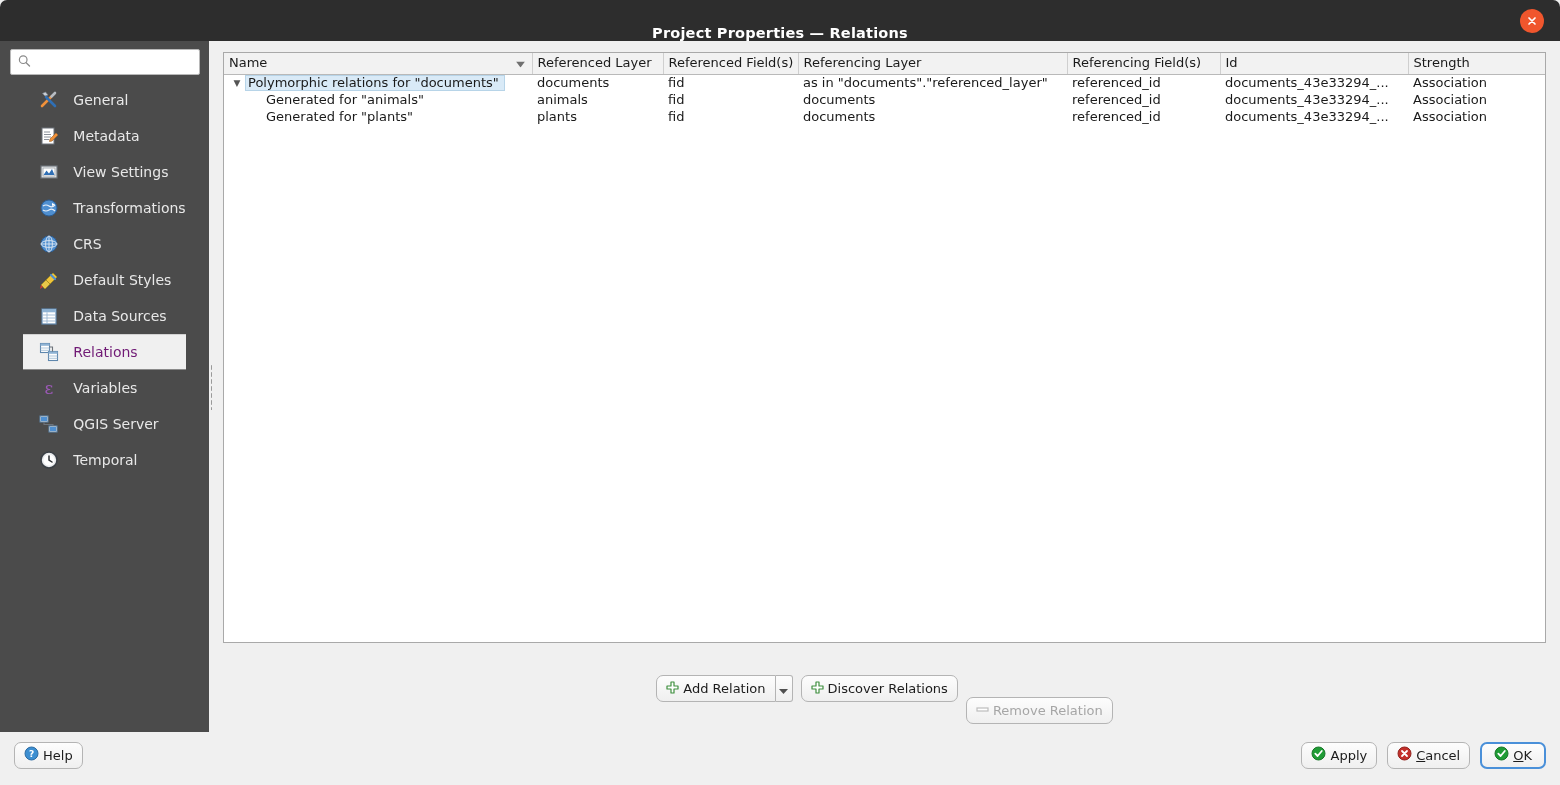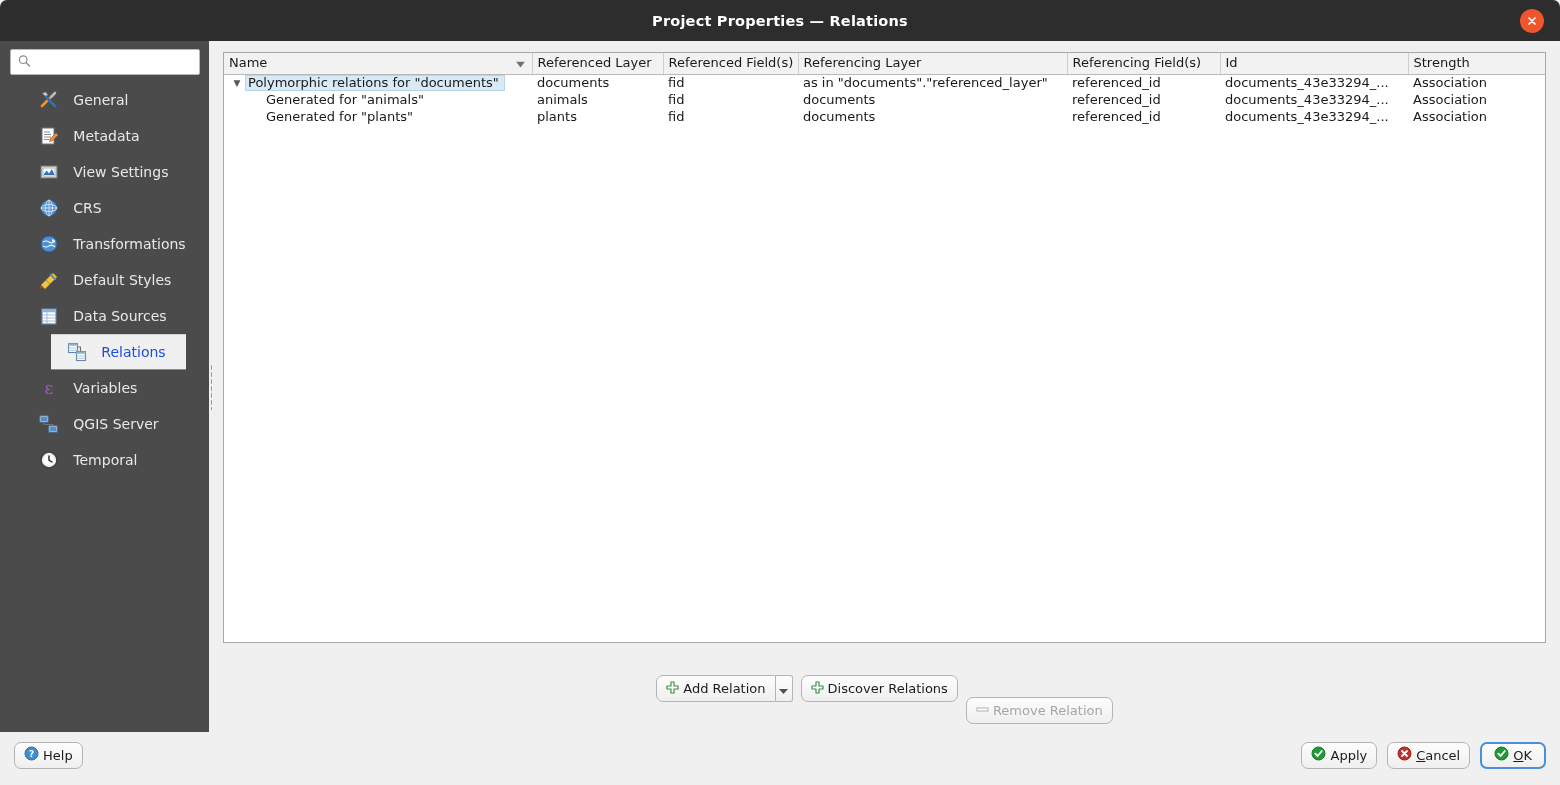--- a/index.html
+++ b/index.html
@@ -19,21 +19,21 @@
     overflow: hidden;
   }
 
   
   .titlebar {
     position: relative;
     height: 41px; flex: 0 0 41px;
     background: #2d2d2d;
     border-top-left-radius: 7px;
     border-top-right-radius: 7px;
-    display: flex; align-items: center; justify-content: center;
+    display: flex; align-items: flex-end; justify-content: center;
   }
   .titlebar-title {
     color: #ffffff;
     font-size: 14.5px;
     font-weight: bold;
     letter-spacing: .2px;
   }
   .close-btn {
     position: absolute; right: 16px; top: 50%;
     transform: translateY(-50%);
@@ -88,24 +88,23 @@
     user-select: none;
   }
   .nav-item .nav-icon {
     width: 24px; height: 24px;
     margin-right: 12px;
     flex: 0 0 24px;
     display: flex; align-items: center; justify-content: center;
   }
   .nav-item.selected {
     background: #f0f0f0;
-    color: #1d4ed8;
+    color: #701a75;
     border-top: 1px solid #d2d2d2;
     border-bottom: 1px solid #8a8a8a;
-    margin-left: 28px;
   }
 
   
   .splitter {
     width: 5px; flex: 0 0 5px;
     background: #f0f0f0;
     position: relative;
     cursor: col-resize;
   }
   .splitter .dots {
@@ -302,39 +301,39 @@
               <path d="M5.5,14 L8.5,9.5 L11,12.5 L14,8 L16.5,14 Z" fill="#2f6fb5"></path>
             </svg>
           </span>
           <span>View Settings</span>
         </div>
 
         <div class="nav-item">
           <span class="nav-icon">
             <svg width="22" height="22" viewBox="0 0 22 22">
               <circle cx="11" cy="11" r="8" fill="#4f8fd0" stroke="#2c5c91" stroke-width="1"></circle>
+              <path d="M5,9 q3,-2 6,0 t6,-1" fill="none" stroke="#e8eff7" stroke-width="1.2"></path>
+              <path d="M5,13 q3,2 6,0 t6,1" fill="none" stroke="#e8eff7" stroke-width="1.2"></path>
+              <path d="M14,6 l3,1.5 -3,1.5 z" fill="#ffffff"></path>
+            </svg>
+          </span>
+          <span>Transformations</span>
+        </div>
+
+        <div class="nav-item">
+          <span class="nav-icon">
+            <svg width="22" height="22" viewBox="0 0 22 22">
+              <circle cx="11" cy="11" r="8" fill="#4f8fd0" stroke="#2c5c91" stroke-width="1"></circle>
               <ellipse cx="11" cy="11" rx="8" ry="3.4" fill="none" stroke="#dfe8f2" stroke-width="0.9"></ellipse>
               <ellipse cx="11" cy="11" rx="3.4" ry="8" fill="none" stroke="#dfe8f2" stroke-width="0.9"></ellipse>
               <path d="M3,11 H19" stroke="#dfe8f2" stroke-width="0.9"></path>
               <path d="M11,3 V19" stroke="#dfe8f2" stroke-width="0.9"></path>
             </svg>
           </span>
           <span>CRS</span>
-        </div>
-
-        <div class="nav-item">
-          <span class="nav-icon">
-            <svg width="22" height="22" viewBox="0 0 22 22">
-              <circle cx="11" cy="11" r="8" fill="#4f8fd0" stroke="#2c5c91" stroke-width="1"></circle>
-              <path d="M5,9 q3,-2 6,0 t6,-1" fill="none" stroke="#e8eff7" stroke-width="1.2"></path>
-              <path d="M5,13 q3,2 6,0 t6,1" fill="none" stroke="#e8eff7" stroke-width="1.2"></path>
-              <path d="M14,6 l3,1.5 -3,1.5 z" fill="#ffffff"></path>
-            </svg>
-          </span>
-          <span>Transformations</span>
         </div>
 
         <div class="nav-item">
           <span class="nav-icon">
             <svg width="22" height="22" viewBox="0 0 22 22">
               <path d="M3,16 L8,11 L12,15 L7,20 Z" fill="#e8c84a" stroke="#a08c22" stroke-width="0.8"></path>
               <path d="M8,11 L15,4 L19,8 L12,15 Z" fill="#f0c43a" stroke="#a08c22" stroke-width="0.8"></path>
               <path d="M3,16 L5,18 L2,20 Z" fill="#d13c34"></path>
               <path d="M13,6 L17,10" stroke="#4f8fd0" stroke-width="2.2" stroke-linecap="round"></path>
             </svg>

